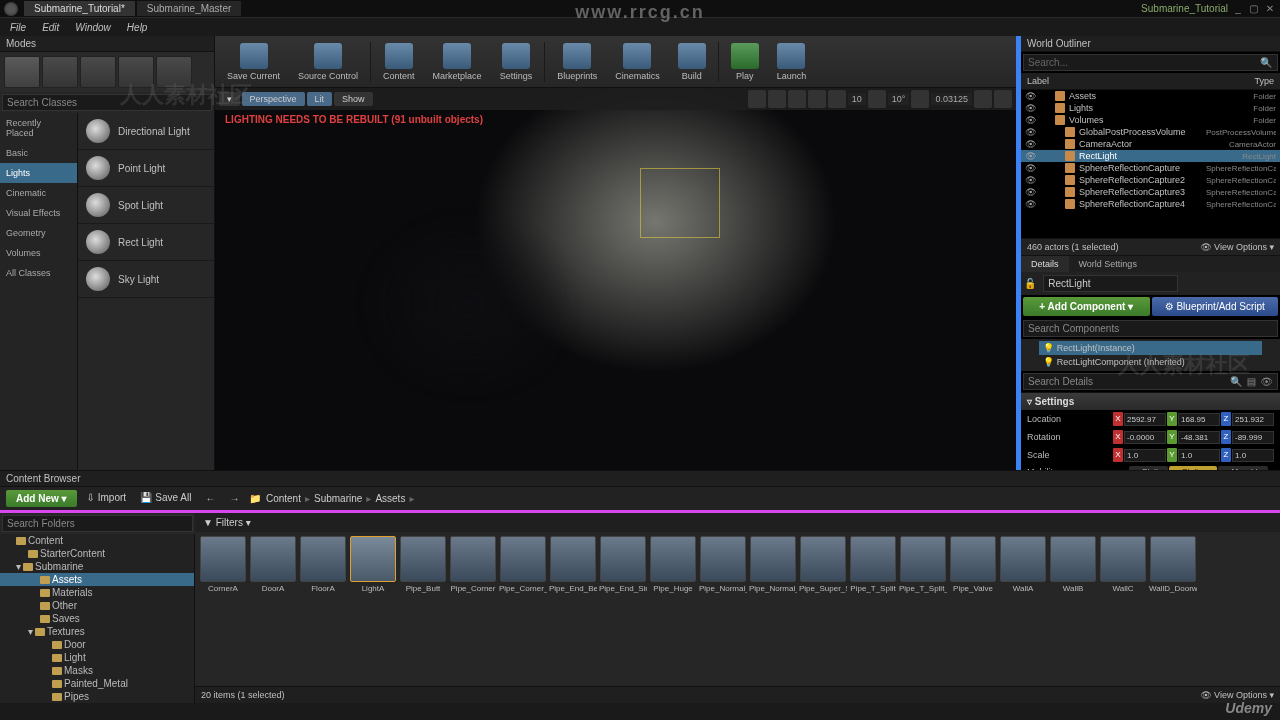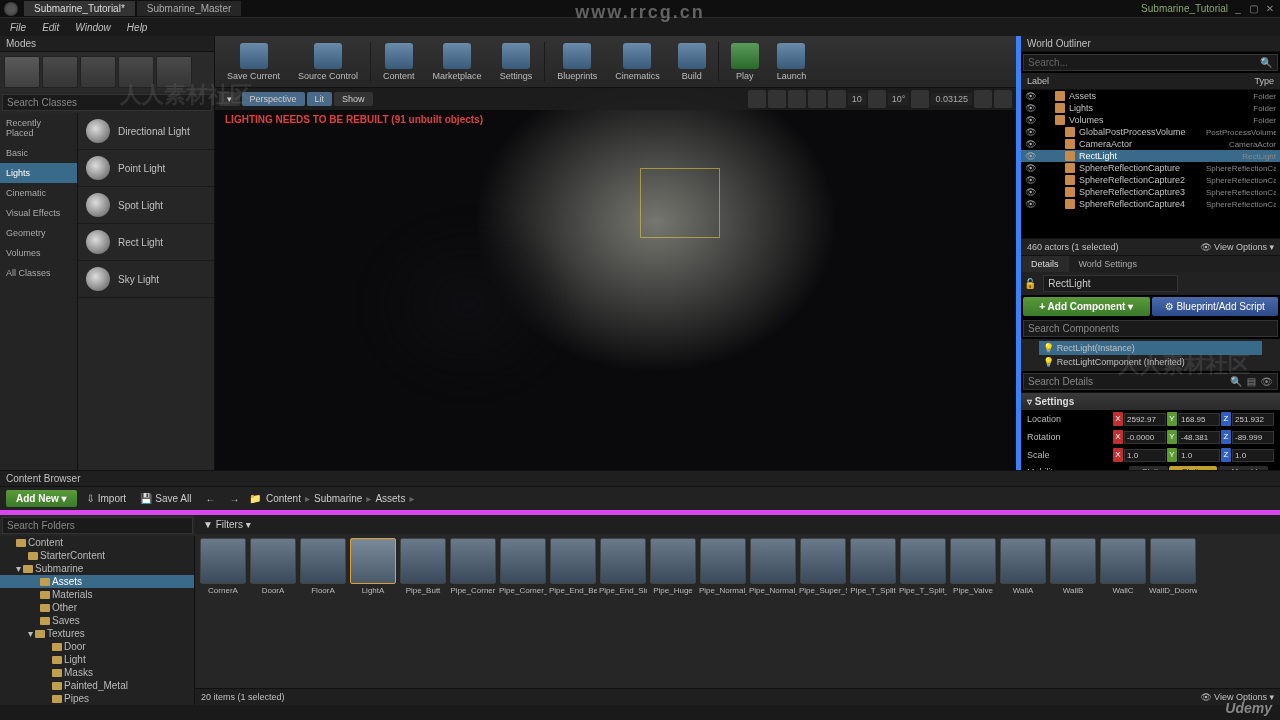--- a/index.html
+++ b/index.html
@@ -95,21 +95,21 @@
 .xyz-badge { width: 10px; height: 14px; color: #fff; font-size: 8px; text-align: center; line-height: 14px; border-radius: 1px; }
 .xyz-badge.x { background: #c03030; }
 .xyz-badge.y { background: #5a9a30; }
 .xyz-badge.z { background: #3060c0; }
 .num-input { background: #1a1a1a; border: 1px solid #333; color: #ccc; font-size: 8px; padding: 1px 2px; width: 42px; }
 .mobility-btn { padding: 1px 6px; background: #2a2a2a; font-size: 8px; border-radius: 2px; cursor: pointer; }
 .mobility-btn.active { background: #c0a030; color: #111; }
 
 
 .content-browser { height: 230px; background: #262626; border-top: 1px solid #111; display: flex; flex-direction: column; }
-.cb-toolbar { display: flex; align-items: center; padding: 3px 6px; gap: 6px; background: #222; border-bottom: 5px solid #d946ef; font-size: 10px; }
+.cb-toolbar { display: flex; padding: 3px 6px; gap: 6px; background: #222; border-bottom: 3px solid #d946ef; font-size: 10px; }
 .add-new-btn { background: linear-gradient(#5a9a3a,#3a7a2a); color: #fff; padding: 3px 10px; border-radius: 2px; font-weight: bold; cursor: pointer; }
 .cb-btn { color: #ccc; cursor: pointer; padding: 2px 4px; }
 .breadcrumb { display: flex; align-items: center; gap: 4px; color: #ccc; }
 .breadcrumb span { cursor: pointer; }
 .bc-sep { color: #666; }
 .cb-body { flex: 1; display: flex; }
 .cb-tree { width: 195px; background: #222; border-right: 1px solid #111; overflow: hidden; font-size: 10px; }
 .tree-item { padding: 1px 4px; display: flex; align-items: center; gap: 2px; color: #bbb; cursor: pointer; }
 .tree-item.selected { background: #3a6a8a; color: #fff; }
 .folder-icon { width: 10px; height: 8px; background: #c0a050; border-radius: 1px; }

